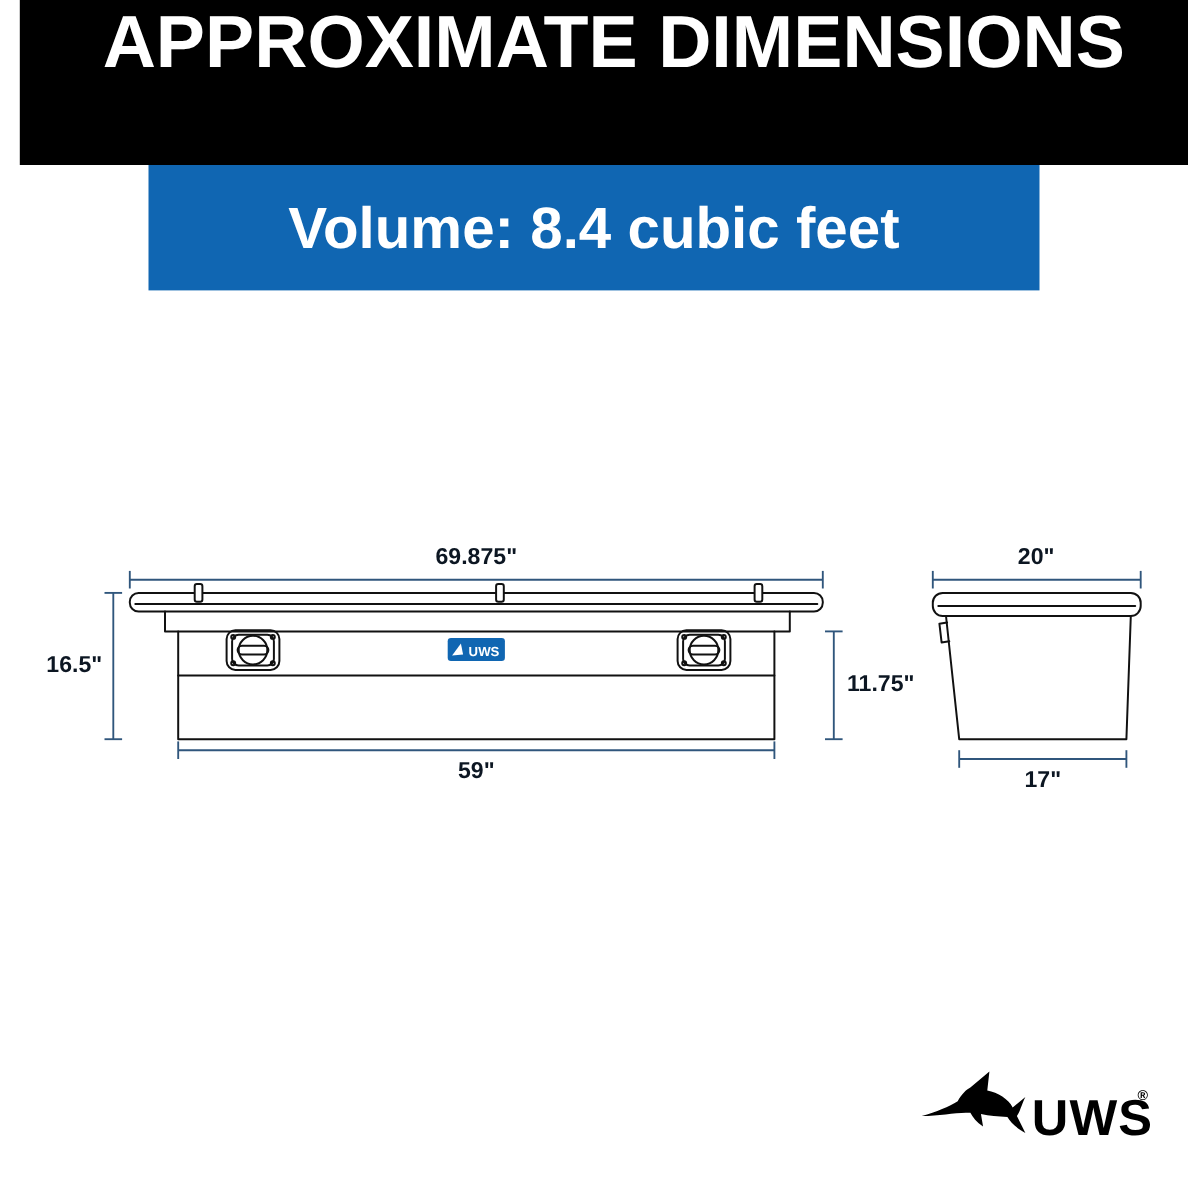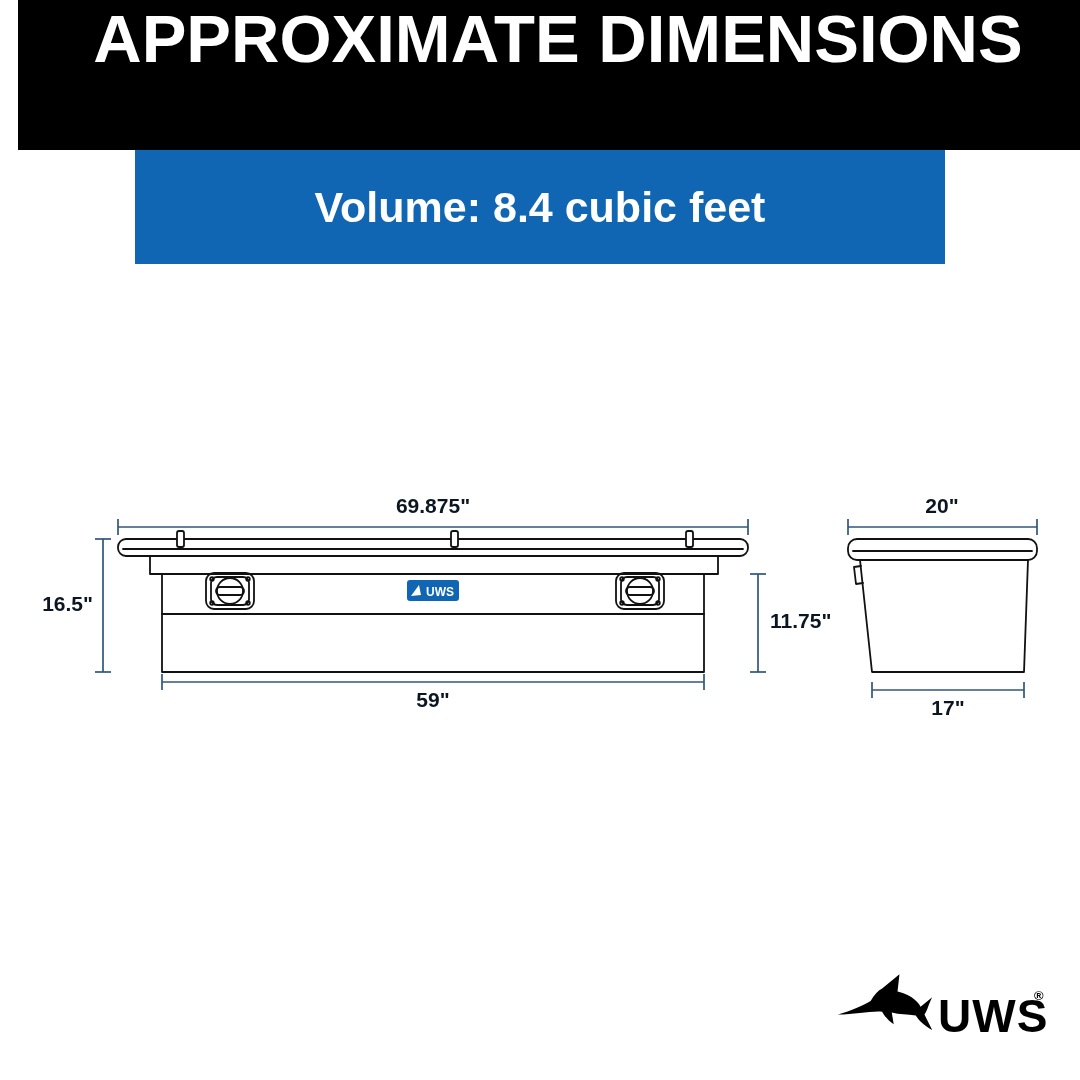--- a/index.html
+++ b/index.html
@@ -3,21 +3,21 @@
 <meta charset="utf-8">
 <style>
   html,body{margin:0;padding:0;background:#fff;}
   .page{position:relative;width:1080px;height:1080px;background:#ffffff;overflow:hidden;
         font-family:"Liberation Sans",sans-serif;}
   .black-banner{position:absolute;top:0;left:0;width:1080px;height:150px;background:#000000;
         display:flex;justify-content:center;margin-left:18px;}
   .black-banner h1{margin:0;color:#ffffff;font-size:67px;font-weight:900;letter-spacing:0px;}
   .blue-banner{position:absolute;top:150px;left:135px;width:810px;height:114px;background:#1066b2;
         display:flex;align-items:center;justify-content:center;}
-  .blue-banner span{color:#ffffff;font-size:43px;font-weight:700;}
+  .blue-banner span{color:#ffffff;font-size:53px;font-weight:700;}
   .diagram-svg{position:absolute;top:0;left:0;pointer-events:none;}
   .dim-text{font-family:"Liberation Sans",sans-serif;font-size:21px;font-weight:700;fill:#0c1622;}
 </style>
 </head>
 <body>
 
 <div class="page">
 
   <header class="black-banner">
     <h1>APPROXIMATE DIMENSIONS</h1>

